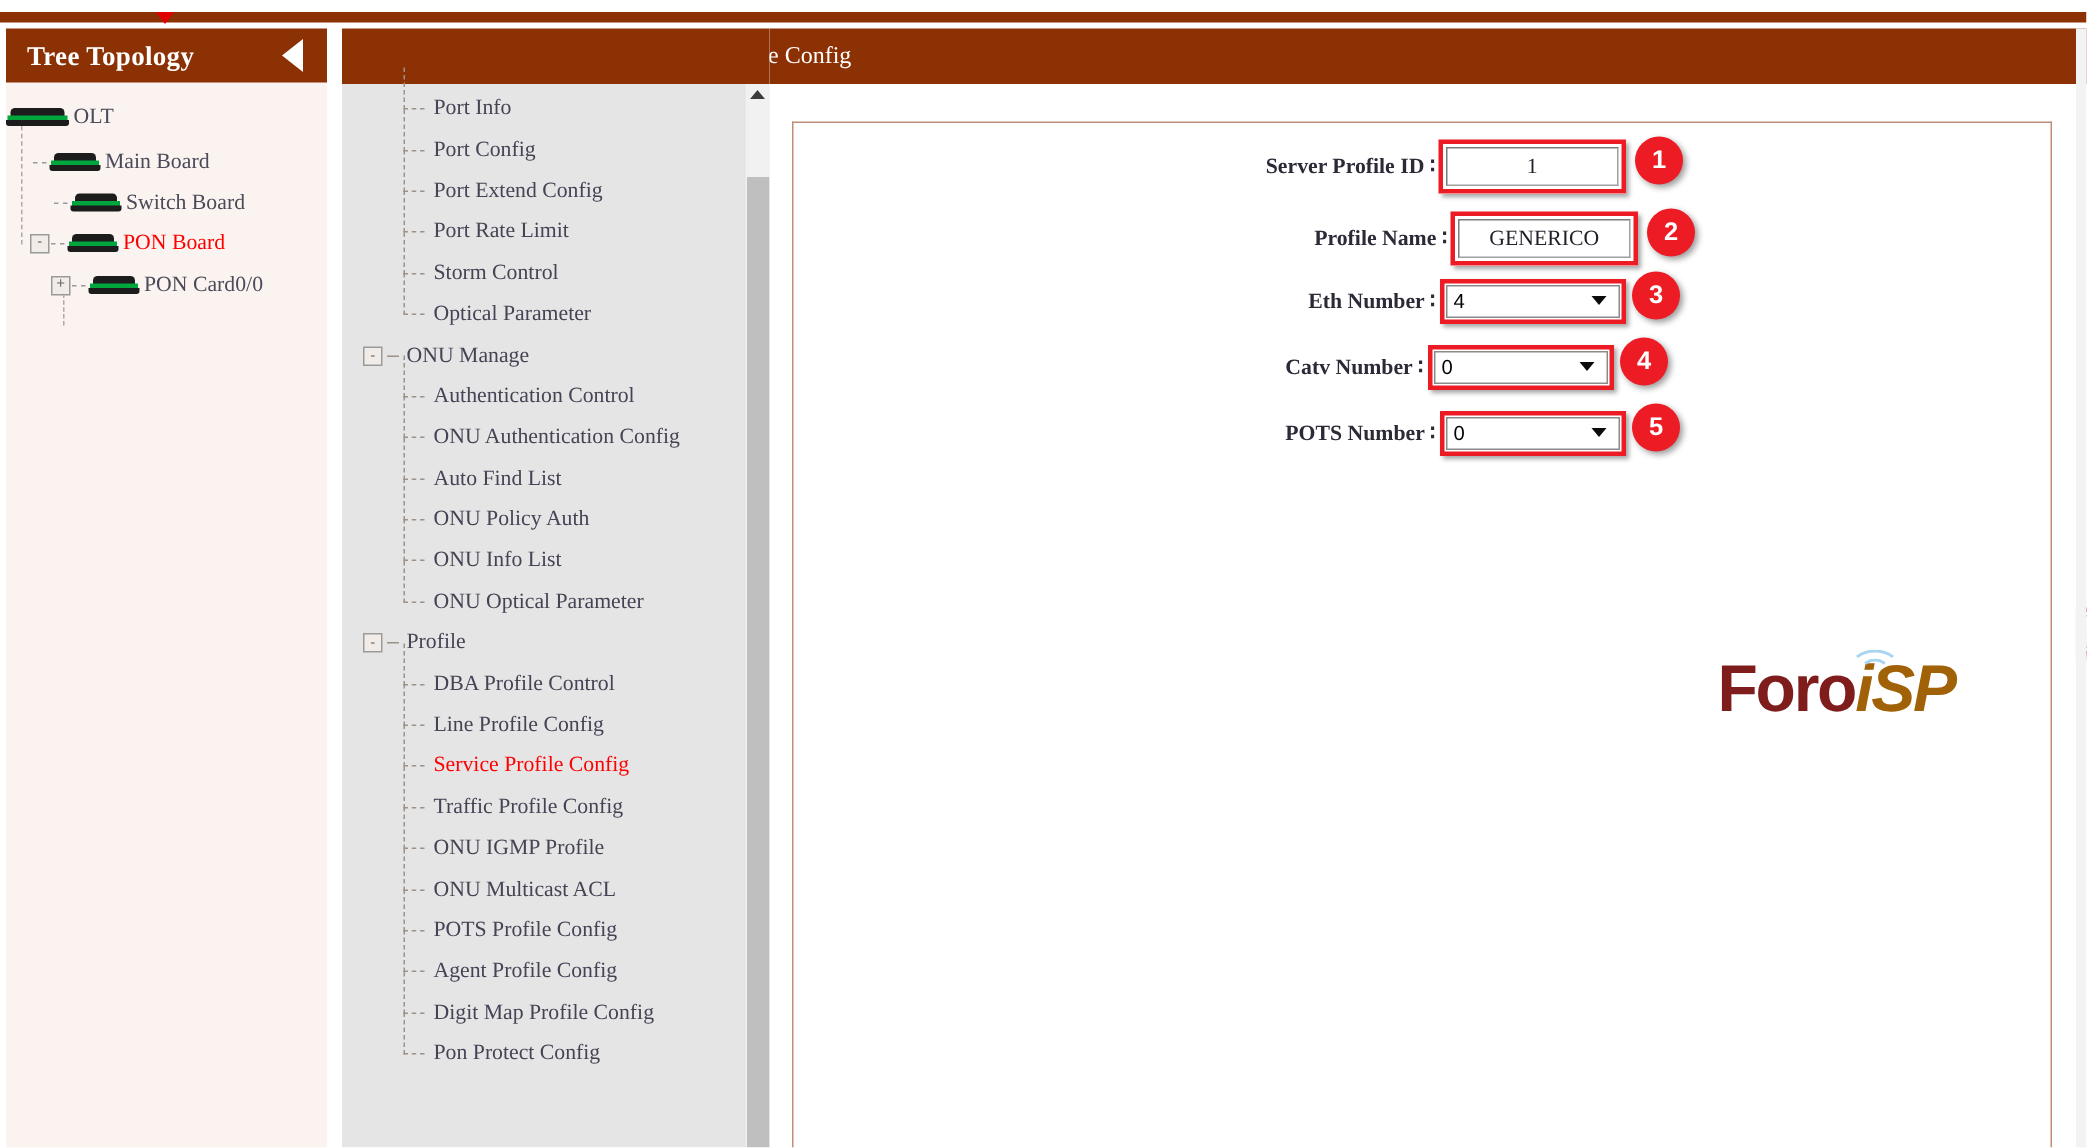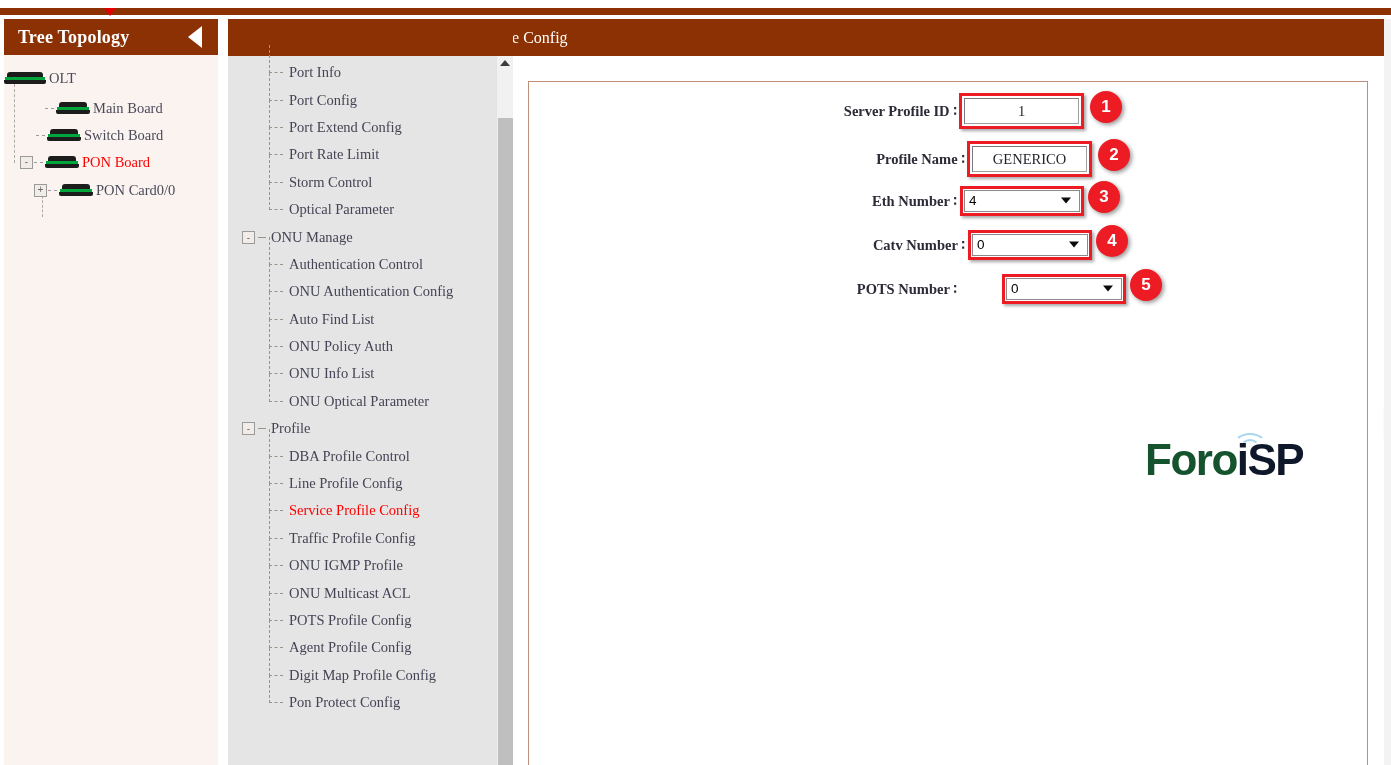--- a/index.html
+++ b/index.html
@@ -330,22 +330,22 @@
     width: 180px; height: 52px;
     user-select: none;
   }
   .logo .txt {
     font-family: "Liberation Sans", sans-serif;
     font-weight: bold;
     font-size: 44px;
     letter-spacing: -1.5px;
     line-height: 52px;
   }
-  .logo .foro { color: #14532d; }
-  .logo .isp  { color: #0f172a; }
+  .logo .foro { color: #7f1d1d; }
+  .logo .isp  { color: #a16207; font-style: italic; }
   .logo .wifi {
     position: absolute; left: 84px; top: -7px;
     width: 42px; height: 22px;
     overflow: hidden;
   }
   .logo .wifi .arc {
     position: absolute;
     border: 2.5px solid #a8d5ef;
     border-bottom-color: transparent;
     border-left-color: transparent;
@@ -376,21 +376,21 @@
 
       <div class="tnode" style="padding-left:0;">
         <span class="devicon">
           <span class="top"></span>
             <span class="mid"></span>
             <span class="bot"></span>
         </span>
         <span class="tlabel">OLT</span>
       </div>
 
-      <div class="tnode" style="padding-left:27px; margin-top:4px;">
+      <div class="tnode" style="padding-left:4px; margin-top:4px;">
         <span class="expander ghost"></span>
         <span class="dash"></span>
         <span class="devicon small">
           <span class="top"></span>
             <span class="mid"></span>
             <span class="bot"></span>
         </span>
         <span class="tlabel">Main Board</span>
       </div>
 
@@ -572,29 +572,29 @@
           </div>
         </div>
         <div class="frow" style="left: 260px; top: 108px;">
           <div class="flabel">Eth Number ∶</div>
           <div class="fctrl">
             <div class="selbox"><span>4</span><span class="chev"></span></div>
             <div class="hl" style="left: -4px; top: -4px; width: 124px; height: 30px;"></div>
             <div class="badge" style="left: 124px; top: -9px;">3</div>
           </div>
         </div>
-        <div class="frow" style="left: 268px; top: 152px;">
+        <div class="frow" style="left: 252px; top: 152px;">
           <div class="flabel">Catv Number ∶</div>
           <div class="fctrl">
             <div class="selbox"><span>0</span><span class="chev"></span></div>
             <div class="hl" style="left: -4px; top: -4px; width: 124px; height: 30px;"></div>
             <div class="badge" style="left: 124px; top: -9px;">4</div>
           </div>
         </div>
-        <div class="frow" style="left: 260px; top: 196px; gap: 42px;">
+        <div class="frow" style="left: 260px; top: 196px;">
           <div class="flabel">POTS Number ∶</div>
           <div class="fctrl">
             <div class="selbox"><span>0</span><span class="chev"></span></div>
             <div class="hl" style="left: -4px; top: -4px; width: 124px; height: 30px;"></div>
             <div class="badge" style="left: 124px; top: -9px;">5</div>
           </div>
         </div>
       </div>
 
     <div class="btnrow">

